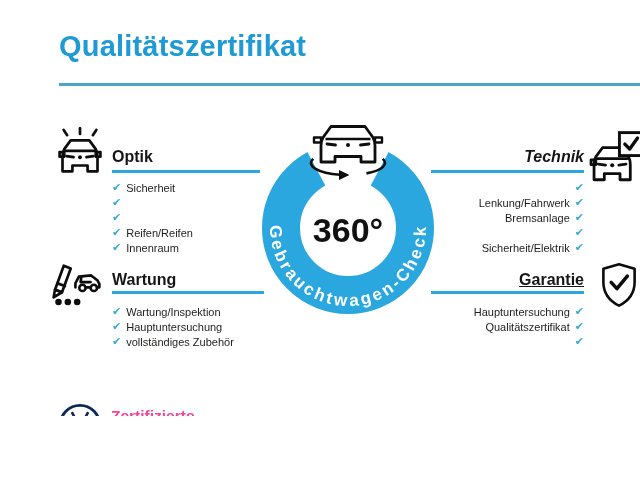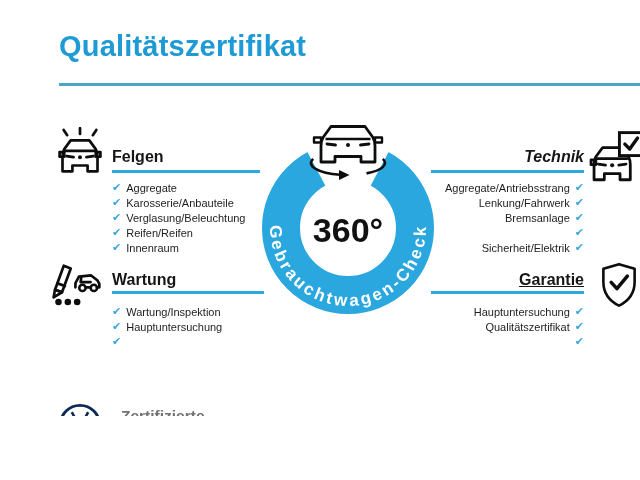--- a/index.html
+++ b/index.html
@@ -16,22 +16,22 @@
   .heading{position:absolute;margin:0;font-size:16px;font-weight:700;color:#161616;}
   .underline{position:absolute;height:2.5px;background:#29a9df;}
   .list{position:absolute;display:flex;flex-direction:column;}
   .row{display:flex;align-items:center;height:15px;font-size:11px;color:#1d1d1b;white-space:nowrap;}
   .row .chk{color:#38a8db;font-size:11px;}
   .list.left .row .chk{margin-right:5px;}
   .list.right{align-items:flex-end;}
   .list.right .row{justify-content:flex-end;}
   .list.right .row .chk{margin-left:5px;}
   .icon{position:absolute;}
-  .footer-text{position:absolute;left:94px;top:406px;font-size:15.5px;font-weight:700;
-    color:#737373;line-height:19px;}
+  .footer-text{position:absolute;left:84px;top:406px;font-size:15.5px;font-weight:700;
+    color:#ec4899;line-height:19px;}
 </style>
 </head>
 <body>
 
 <div class="canvas">
 
   <h1 class="title">Qualitätszertifikat</h1>
   <div class="top-rule"></div>
 
   <svg class="icon" style="left:25px;top:127px;" width="56" height="56" viewBox="0 0 48 48">
@@ -41,34 +41,32 @@
         <path d="M 35,7 L 38,2.5"></path>
       <path d="M 6.5,21.5 h 4 v 4 h -4 z"></path>
         <path d="M 37.5,21.5 h 4 v 4 h -4 z"></path>
       <path d="M 9,38 V 25.5 Q 9,21.5 10.5,19 L 16,11.5 H 32 L 37.5,19 Q 39,21.5 39,25.5 V 38 H 30.5 V 33 H 17.5 V 38 Z"></path>
       <path d="M 11.5,20.5 H 36.5"></path>
       <path d="M 12.5,25 L 18.5,25.8"></path>
         <path d="M 35.5,25 L 29.5,25.8"></path>
     </g>
     <circle cx="24" cy="26" r="1.7" fill="#0d0d0d"></circle>
   </svg>
-  <h2 class="heading" style="left:85px;top:148px;">Felgen</h2>
+  <h2 class="heading" style="left:85px;top:148px;">Optik</h2>
   <div class="underline" style="left:85px;top:170px;width:148px;"></div>
   <div class="list left" style="left:85px;top:180px;">
     <div class="row">
         <span class="chk">✔</span>
-        <span>Aggregate</span>
-      </div>
-    <div class="row">
-        <span class="chk">✔</span>
-        <span>Karosserie/Anbauteile</span>
-      </div>
-    <div class="row">
-        <span class="chk">✔</span>
-        <span>Verglasung/Beleuchtung</span>
+        <span>Sicherheit</span>
+      </div>
+    <div class="row">
+        <span class="chk">✔</span>
+      </div>
+    <div class="row">
+        <span class="chk">✔</span>
       </div>
     <div class="row">
         <span class="chk">✔</span>
         <span>Reifen/Reifen</span>
       </div>
     <div class="row">
         <span class="chk">✔</span>
         <span>Innenraum</span>
       </div>
   </div>
@@ -82,21 +80,20 @@
         <path d="M 31.5,29 L 25.5,29.8"></path>
     </g>
     <circle cx="20" cy="30" r="1.7" fill="#0d0d0d"></circle>
     <rect x="26" y="3" width="19" height="19" fill="#ffffff" stroke="#0d0d0d" stroke-width="2.4"></rect>
     <path d="M 30.5,12.5 L 34.5,16.5 L 41,7.5" fill="none" stroke="#0d0d0d" stroke-width="2.8" stroke-linecap="round" stroke-linejoin="round"></path>
   </svg>
   <h2 class="heading" style="right:83px;top:148px;font-style:italic;">Technik</h2>
   <div class="underline" style="left:404px;top:170px;width:153px;"></div>
   <div class="list right" style="right:83px;top:180px;">
     <div class="row">
-        <span>Aggregate/Antriebsstrang</span>
         <span class="chk">✔</span>
       </div>
     <div class="row">
         <span>Lenkung/Fahrwerk</span>
         <span class="chk">✔</span>
       </div>
     <div class="row">
         <span>Bremsanlage</span>
         <span class="chk">✔</span>
       </div>
@@ -130,20 +127,21 @@
     <div class="row">
         <span class="chk">✔</span>
         <span>Wartung/Inspektion</span>
       </div>
     <div class="row">
         <span class="chk">✔</span>
         <span>Hauptuntersuchung</span>
       </div>
     <div class="row">
         <span class="chk">✔</span>
+        <span>vollständiges Zubehör</span>
       </div>
   </div>
 
   <svg class="icon" style="left:567px;top:258px;" width="50" height="54" viewBox="0 0 48 48">
     <path d="M 24,4 L 39,8.5 V 21 C 39,32 32.5,39.5 24,43.8 C 15.5,39.5 9,32 9,21 V 8.5 Z" fill="none" stroke="#0d0d0d" stroke-width="2.5" stroke-linejoin="round"></path>
     <path d="M 16.5,21.5 L 22,27.5 L 32,15.5" fill="none" stroke="#0d0d0d" stroke-width="3.4" stroke-linecap="round" stroke-linejoin="round"></path>
   </svg>
   <h2 class="heading" style="right:83px;top:271px;text-decoration:underline;">Garantie</h2>
   <div class="underline" style="left:404px;top:291px;width:153px;"></div>
   <div class="list right" style="right:83px;top:304px;">

